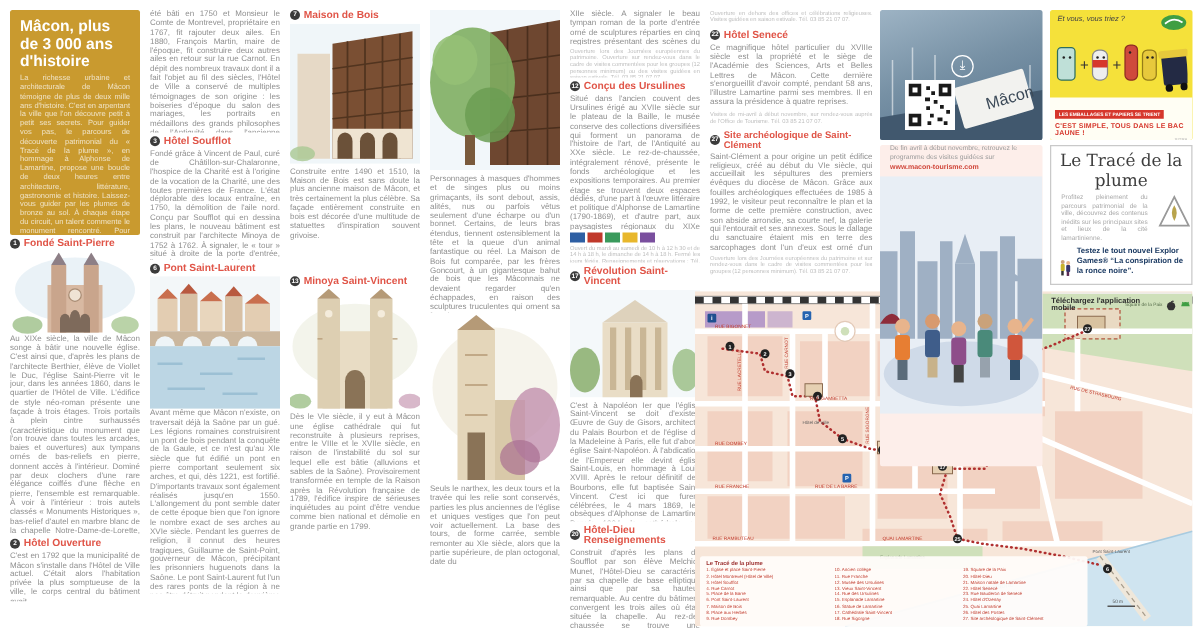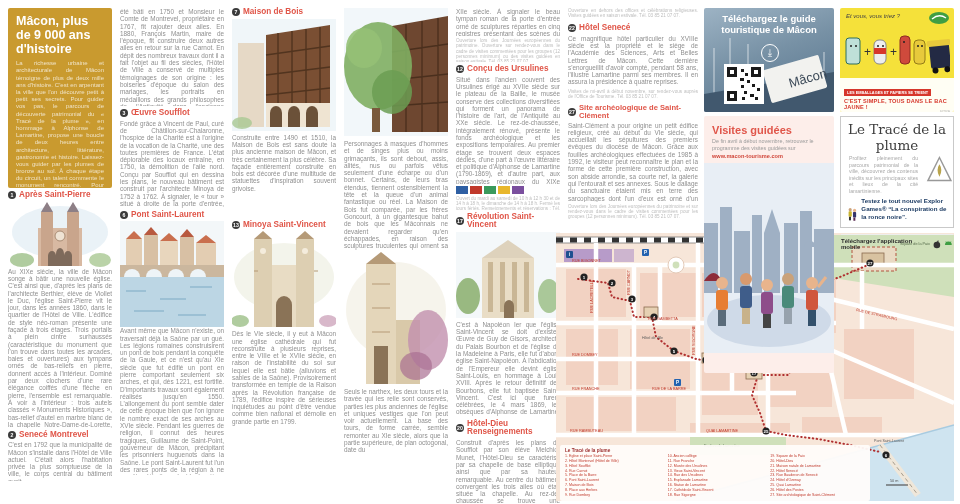--- a/index.html
+++ b/index.html
@@ -38,54 +38,54 @@
   .legend .lc{width:96px;}
   .legend .lc div{font-size:3.6px;line-height:1.35;color:#c0392b;white-space:nowrap;overflow:hidden;}
 </style>
 </head>
 <body>
 
 <div id="page">
 
   <div class="col" style="left:8px;top:8px;">
     <div class="intro" style="height:166px;overflow:hidden;">
-      <h1>Mâcon, plus de 9 000 ans d'histoire</h1>
+      <h1>Mâcon, plus de 3 000 ans d'histoire</h1>
       <p>La richesse urbaine et architecturale de Mâcon témoigne de plus de deux mille ans d'histoire. C'est en arpentant la ville que l'on découvre petit à petit ses secrets. Pour guider vos pas, le parcours de découverte patrimonial du « Tracé de la plume », en hommage à Alphonse de Lamartine, propose une boucle de deux heures entre architecture, littérature, gastronomie et histoire. Laissez-vous guider par les plumes de bronze au sol. À chaque étape du circuit, un talent commente le monument rencontré. Pour encore plus d'information, téléchargez l'application « Tracé de la plume » et découvrez des contenus inédits sur les principaux sites et lieux de la cité lamartinienne.</p>
     </div>
     <div class="hdr">
       <span class="num">1</span>
-      <span class="ttl">Après Saint-Pierre</span>
+      <span class="ttl">Fondé Saint-Pierre</span>
     </div>
     <svg class="illus" width="104" height="66" viewBox="0 0 104 66">
       <ellipse cx="52" cy="30" rx="48" ry="26" fill="#dceaf2" opacity=".6"></ellipse>
       <rect x="30" y="26" width="44" height="38" fill="#d8b9a2"></rect>
       <rect x="33" y="10" width="12" height="54" fill="#c9a58c"></rect>
       <rect x="59" y="10" width="12" height="54" fill="#c9a58c"></rect>
       <polygon points="33,10 39,0 45,10" fill="#8d7f86"></polygon>
       <polygon points="59,10 65,0 71,10" fill="#8d7f86"></polygon>
       <circle cx="52" cy="34" r="5" fill="#efe3d4" stroke="#a98c74" stroke-width="1"></circle>
       <path d="M40,64 v-10 a4,5 0 0 1 8,0 v10 Z" fill="#7e6a5b"></path>
       <path d="M48,64 v-12 a4,6 0 0 1 8,0 v12 Z" fill="#7e6a5b"></path>
       <path d="M56,64 v-10 a4,5 0 0 1 8,0 v10 Z" fill="#7e6a5b"></path>
       <ellipse cx="14" cy="58" rx="12" ry="7" fill="#9cbf87" opacity=".8"></ellipse>
       <ellipse cx="92" cy="58" rx="11" ry="7" fill="#a9c892" opacity=".8"></ellipse>
     </svg>
     <div class="body-txt" style="height:160px;">Au XIXe siècle, la ville de Mâcon songe à bâtir une nouvelle église. C'est ainsi que, d'après les plans de l'architecte Berthier, élève de Viollet le Duc, l'église Saint-Pierre vit le jour, dans les années 1860, dans le quartier de l'Hôtel de Ville. L'édifice de style néo-roman présente une façade à trois étages. Trois portails à plein cintre surhaussés (caractéristique du monument que l'on trouve dans toutes les arcades, baies et ouvertures) aux tympans ornés de bas-reliefs en pierre, donnent accès à l'intérieur. Dominé par deux clochers d'une rare élégance coiffés d'une flèche en pierre, l'ensemble est remarquable. À voir à l'intérieur : trois autels classés « Monuments Historiques », bas-relief d'autel en marbre blanc de la chapelle Notre-Dame-de-Lorette, sculpté par Perrache, artiste lyonnais de la fin du XVIIIe siècle. Monument funéraire d'époque Renaissance du tombeau de la famille Beaudenon de Senecé. Orgue de chœur, œuvre de l'illustre facteur Aristide Cavaillé-Coll (1866). Autre chef-d'œuvre à découvrir dans l'une des chapelles, une grande fresque murale de l'artiste Mai Thu, hommage aux morts de la Première Guerre mondiale.</div>
     <div class="hdr">
       <span class="num">2</span>
-      <span class="ttl">Senecé Montrevel</span>
+      <span class="ttl">Hôtel Ouverture</span>
     </div>
     <div class="body-txt" style="height:40px;">C'est en 1792 que la municipalité de Mâcon s'installe dans l'Hôtel de Ville actuel. C'était alors l'habitation privée la plus somptueuse de la ville, le corps central du bâtiment avait</div>
   </div>
 
   <div class="col" style="left:120px;top:8px;">
     <div class="body-txt" style="height:98px;">été bâti en 1750 et Monsieur le Comte de Montrevel, propriétaire en 1767, fit rajouter deux ailes. En 1880, François Martin, maire de l'époque, fit construire deux autres ailes en retour sur la rue Carnot. En dépit des nombreux travaux dont il a fait l'objet au fil des siècles, l'Hôtel de Ville a conservé de multiples témoignages de son origine : les boiseries d'époque du salon des mariages, les portraits en médaillons des grands philosophes de l'Antiquité dans l'ancienne bibliothèque, les armoiries de certaines villes du département dans le salon d'honneur, la splendide montée d'escalier avec sa rampe en fer forgé qui domine le hall d'entrée.</div>
     <div class="hdr">
       <span class="num">3</span>
-      <span class="ttl">Œuvre Soufflot</span>
+      <span class="ttl">Hôtel Soufflot</span>
     </div>
     <div class="body-txt" style="height:88px;">Fondé grâce à Vincent de Paul, curé de Châtillon-sur-Chalaronne, l'hospice de la Charité est à l'origine de la vocation de la Charité, une des toutes premières de France. L'état déplorable des locaux entraîne, en 1750, la démolition de l'aile nord. Conçu par Soufflot qui en dessina les plans, le nouveau bâtiment est construit par l'architecte Minoya de 1752 à 1762. À signaler, le « tour » situé à droite de la porte d'entrée, l'un des rares exemplaires encore existant en France. Sorte de tonneau tournant, il permettait, à une époque, de déposer les enfants que l'on voulait abandonner, ceci de façon tout à fait anonyme.</div>
     <div class="hdr">
       <span class="num">6</span>
       <span class="ttl">Pont Saint-Laurent</span>
     </div>
     <svg class="illus" width="104" height="106" viewBox="0 0 104 106">
       <rect x="0" y="0" width="104" height="106" fill="#eef4f7" opacity=".7"></rect>
       <rect x="6" y="18" width="16" height="26" fill="#e3cdb2"></rect>
         <polygon points="6,18 14,10 22,18" fill="#c96f4e"></polygon>
@@ -233,21 +233,20 @@
     <div class="fine" style="height:16px;margin-top:2px;">Ouverture lors des Journées européennes du patrimoine et sur rendez-vous dans le cadre de visites commentées pour les groupes (12 personnes minimum). Tél. 03 85 21 07 07.</div>
   </div>
 
   <div class="abs promo-photo" style="left:704px;top:8px;width:130px;height:104px;">
     <svg class="abs" style="left:0;top:0;" width="130" height="104" viewBox="0 0 130 104">
       <path d="M10,104 V40 M26,104 V30 M44,104 V36 M120,104 V44" stroke="rgba(255,255,255,.55)" stroke-width="1.2"></path>
       <path d="M0,86 L130,64 L130,104 L0,104 Z" fill="#41586e"></path>
       <rect x="62" y="54" width="58" height="34" rx="2" fill="#f2f2ef" transform="rotate(-16 91 71)"></rect>
       <text x="84" y="78" transform="rotate(-16 91 71)" font-size="13" fill="#3c4a58" font-family="Liberation Sans,sans-serif">Mâcon</text>
     </svg>
-    <div class="headline" style="position:relative;padding-left:6px;padding-right:6px;">Téléchargez le guide touristique de Mâcon</div>
     <div class="abs" style="left:57px;top:36px;width:16px;height:16px;border:1.6px solid #fff;border-radius:50%;color:#fff;font-size:10px;text-align:center;line-height:15px;">⤓</div>
     <svg class="abs" style="left:20px;top:56px;" width="40" height="40" viewBox="0 0 40 40">
       <rect width="40" height="40" fill="#fff"></rect>
       <g fill="#1a1a1a">
         <rect x="3" y="3" width="10" height="10"></rect>
           <rect x="27" y="3" width="10" height="10"></rect>
           <rect x="3" y="27" width="10" height="10"></rect>
         <rect x="6" y="6" width="4" height="4" fill="#fff"></rect>
           <rect x="30" y="6" width="4" height="4" fill="#fff"></rect>
           <rect x="6" y="30" width="4" height="4" fill="#fff"></rect>
@@ -297,21 +296,20 @@
         </g>
     </svg>
     <div class="abs" style="left:0;top:70px;width:114px;background:#fffef4;padding:2px 4px 3px 4px;box-sizing:border-box;">
       <span class="chip">LES EMBALLAGES ET PAPIERS SE TRIENT</span>
       <div class="slogan">C'EST SIMPLE, TOUS DANS LE BAC JAUNE !</div>
       <div class="credit">SITRA</div>
     </div>
   </div>
 
   <div class="abs visites" style="left:704px;top:116px;width:130px;height:257px;z-index:5;">
-    <div class="vt">Visites guidées</div>
     <div class="vx">De fin avril à début novembre, retrouvez le programme des visites guidées sur</div>
     <div class="vl">www.macon-tourisme.com</div>
     <svg width="130" height="190" viewBox="0 0 130 190">
       <rect x="0" y="0" width="130" height="190" fill="#e8eef5"></rect>
       <g fill="#9fb0c4">
         <rect x="0" y="60" width="14" height="70"></rect>
           <rect x="16" y="44" width="12" height="86"></rect>
           <rect x="30" y="68" width="16" height="62"></rect>
         <rect x="48" y="52" width="10" height="78"></rect>
           <polygon points="60,70 68,46 76,70"></polygon>

